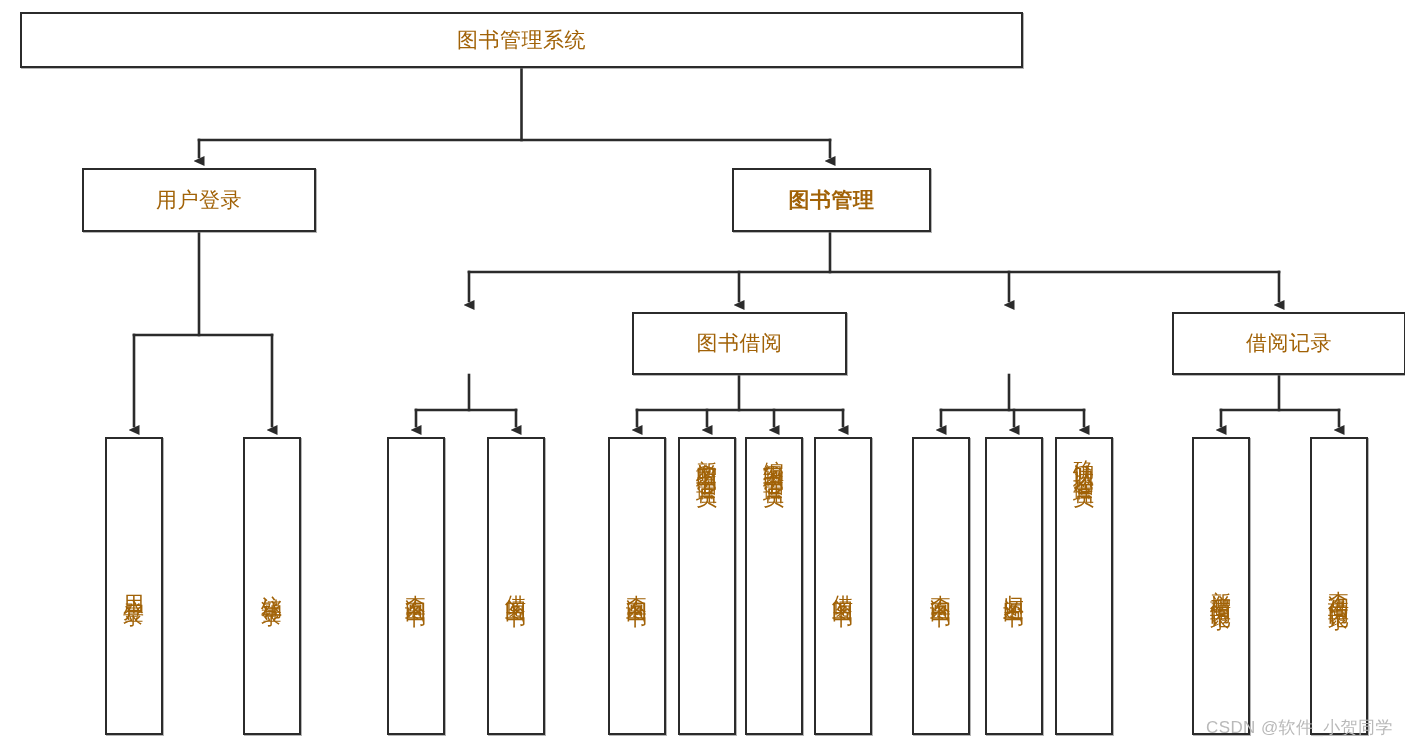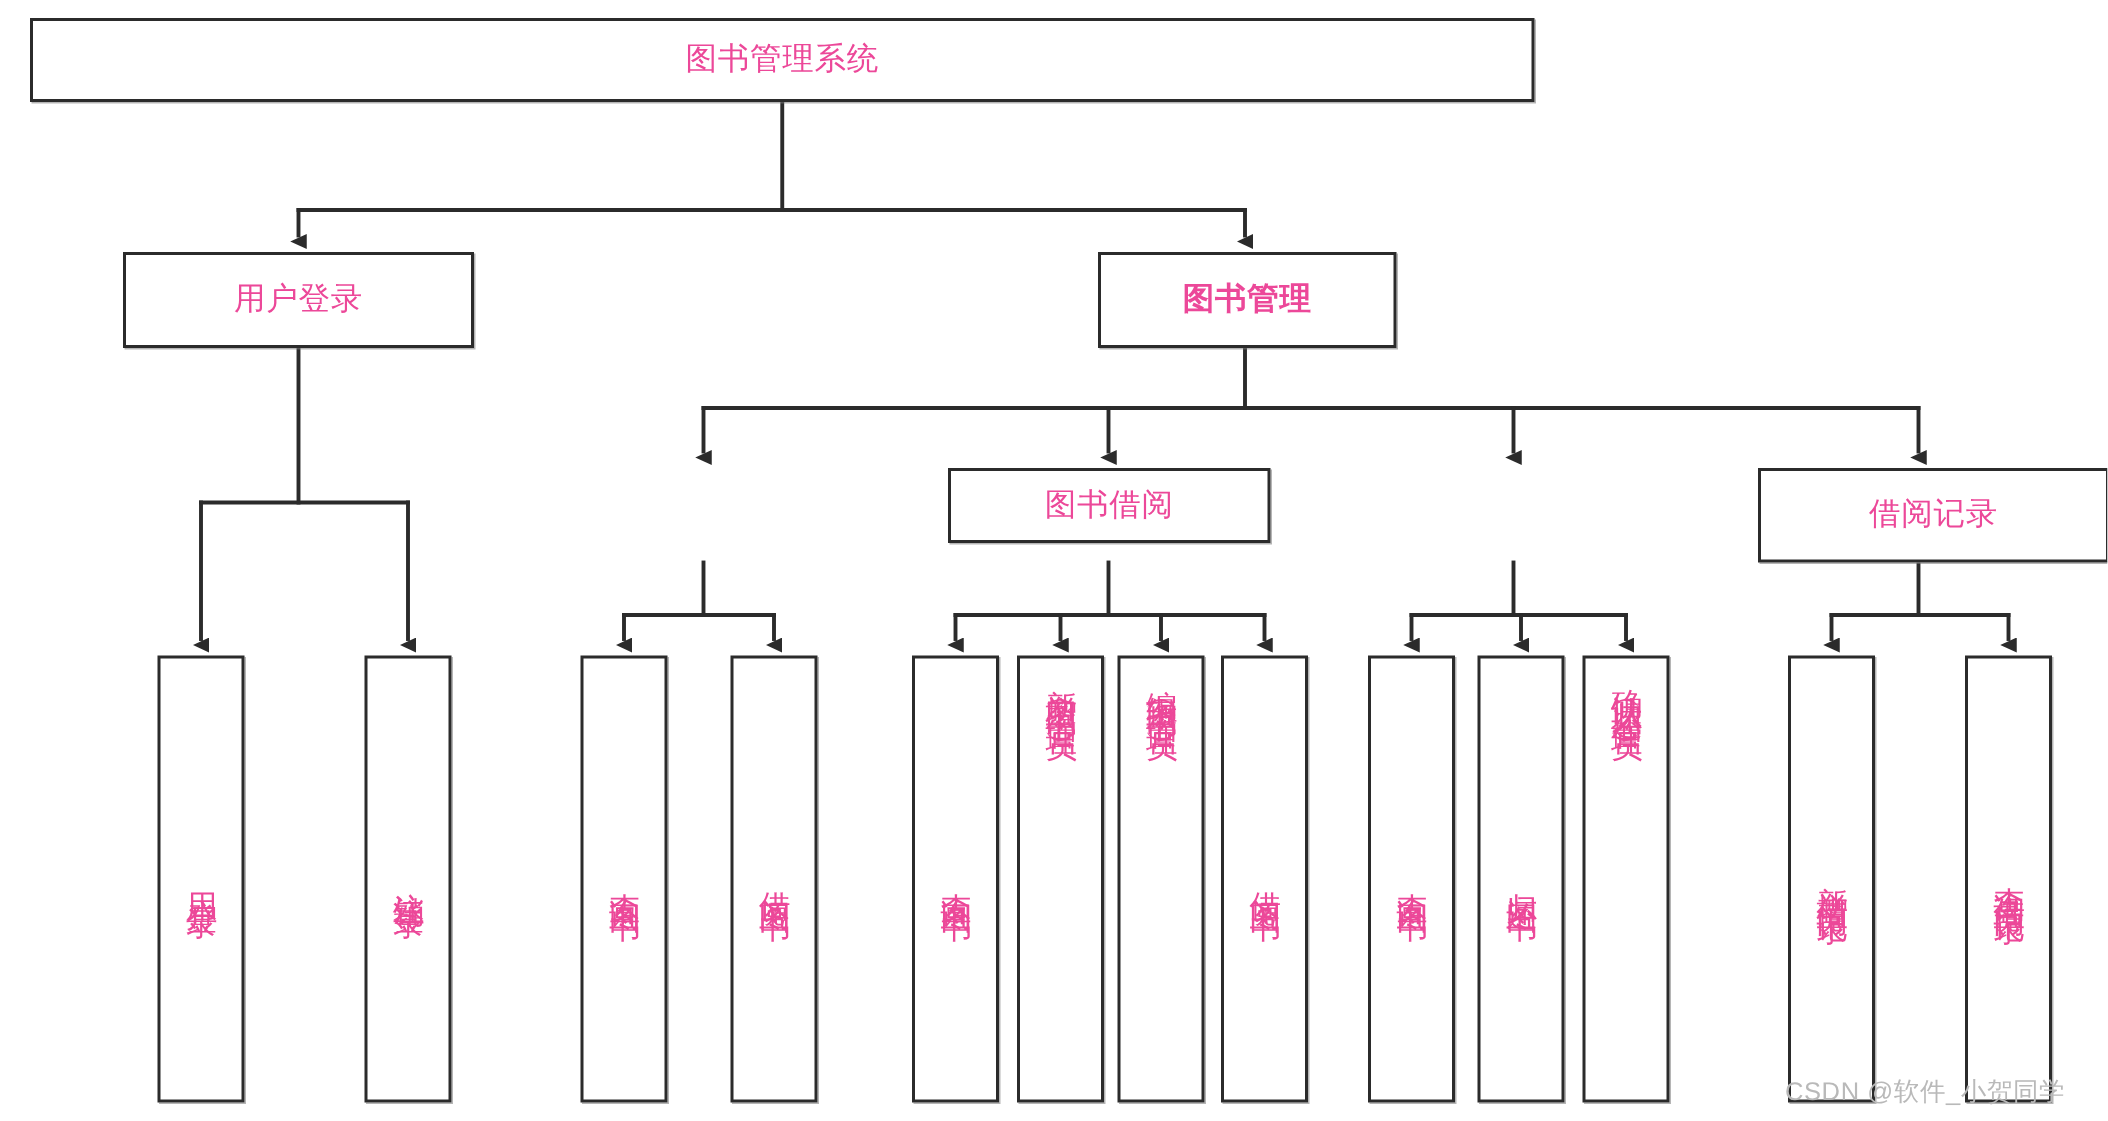--- a/index.html
+++ b/index.html
@@ -27,21 +27,21 @@
     box-sizing: border-box;
     background: #ffffff;
     border: 2px solid #2b2b2b;
     box-shadow: 1px 1px 0 0 rgba(120,120,120,0.55);
     display: flex;
     align-items: center;
     justify-content: center;
     overflow: hidden;
   }
   .node-label {
-    color: #ec4899;
+    color: #a16207;
     font-size: 21px;
     line-height: 1.08;
     letter-spacing: 0.5px;
     white-space: nowrap;
     text-align: center;
   }
   .node-box.vertical {
     align-items: center;
     justify-content: center;
   }
@@ -56,20 +56,21 @@
     align-items: flex-start;
     padding-top: 4px;
   }
   .watermark {
     position: absolute;
     color: #b9b9b9;
     font-size: 17px;
     letter-spacing: 0.4px;
     white-space: nowrap;
     user-select: none;
+    margin-left: 16px;
   }
 </style>
 </head>
 <body>
 
 <div id="canvas">
 
   <svg id="diagram-svg" width="1405" height="747">
     <defs>
       <marker id="arrow" markerWidth="10" markerHeight="11" refX="1" refY="5.5" orient="auto" markerUnits="userSpaceOnUse">
@@ -125,21 +126,21 @@
     <span class="node-label">图书管理系统</span>
   </div>
 
   <div class="node-box" id="node-user-login" style="left: 82px; top: 168px; width: 234px; height: 64px;">
     <span class="node-label">用户登录</span>
   </div>
   <div class="node-box" id="node-book-manage" style="left: 732px; top: 168px; width: 199px; height: 64px; font-weight: bold;">
     <span class="node-label">图书管理</span>
   </div>
 
-  <div class="node-box" id="node-book-borrow" style="left: 632px; top: 312px; width: 215px; height: 50px;">
+  <div class="node-box" id="node-book-borrow" style="left: 632px; top: 312px; width: 215px; height: 63px;">
     <span class="node-label">图书借阅</span>
   </div>
   <div class="node-box" id="node-borrow-record" style="left: 1172px; top: 312px; width: 234px; height: 63px;">
     <span class="node-label">借阅记录</span>
   </div>
 
   <div class="node-box vertical" id="leaf-0" style="left: 105px; top: 437px; width: 58px; height: 298px;">
     <span class="node-label">用户登录</span>
   </div>
   <div class="node-box vertical" id="leaf-1" style="left: 243px; top: 437px; width: 58px; height: 298px;">

